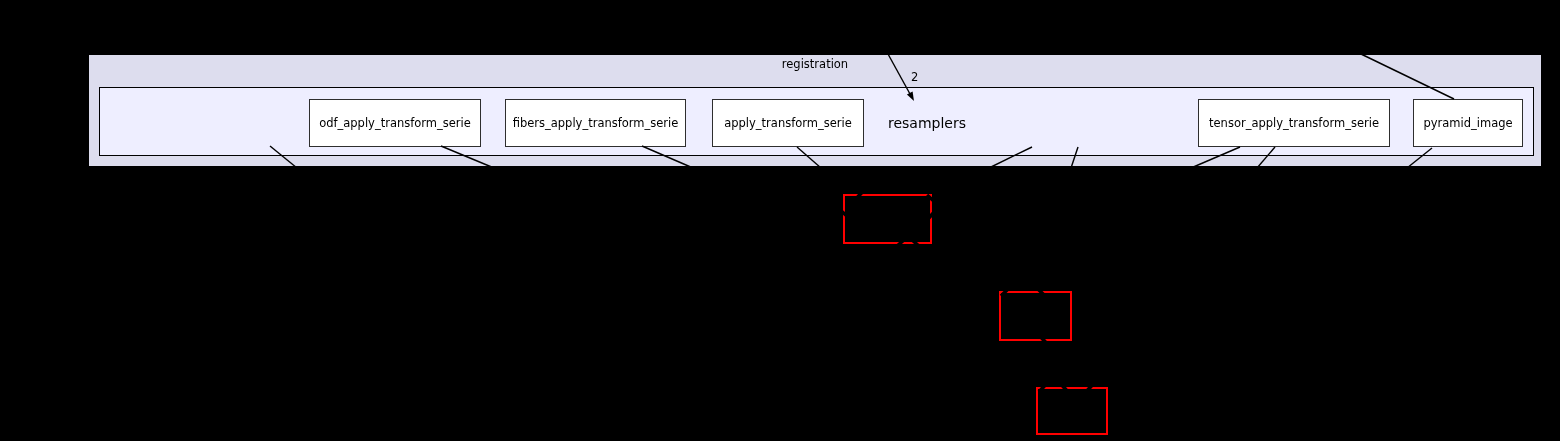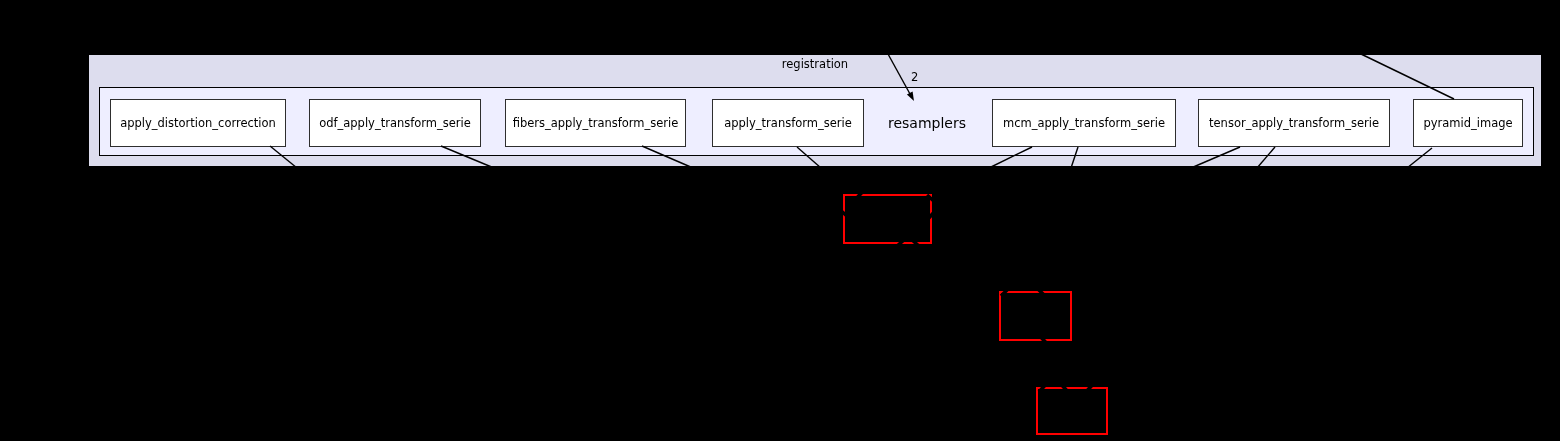--- a/index.html
+++ b/index.html
@@ -54,25 +54,23 @@
 </head>
 <body>
 
 <div class="stage">
 
   <div class="cluster outer-cluster"></div>
   <div class="cluster inner-cluster"></div>
 
   <div class="cluster-title">registration</div>
 
-  <div class="dir-node sub-0">apply_distortion_correction</div>
   <div class="dir-node sub-2">fibers_apply_transform_serie</div>
   <div class="dir-node sub-1">odf_apply_transform_serie</div>
   <div class="dir-node sub-3">apply_transform_serie</div>
-  <div class="dir-node sub-4">mcm_apply_transform_serie</div>
   <div class="dir-node sub-5">tensor_apply_transform_serie</div>
   <div class="dir-node sub-6">pyramid_image</div>
 
   <div class="current-node">resamplers</div>
 
   <div class="edge-count-label">2</div>
 
   <div class="truncated-node t-0"></div>
   <div class="truncated-node t-1"></div>
   <div class="truncated-node t-2"></div>

